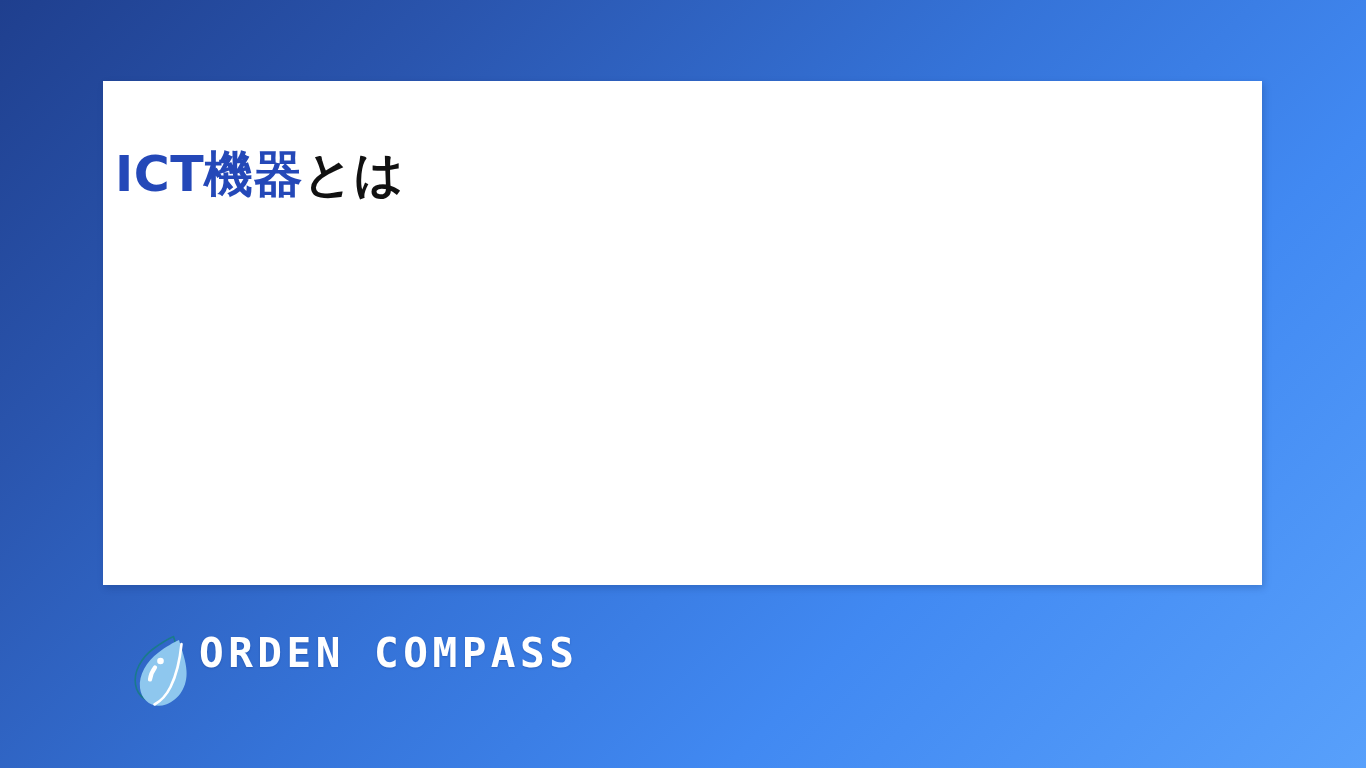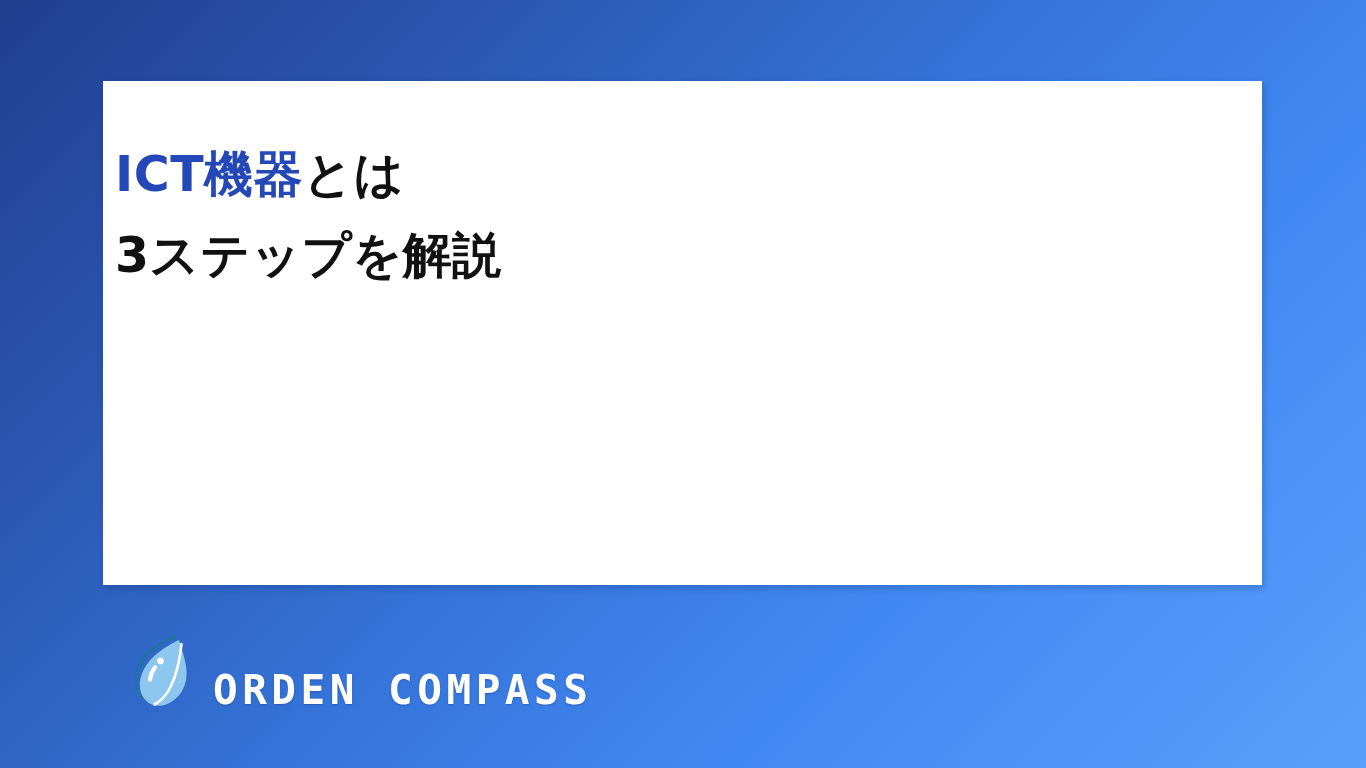--- a/index.html
+++ b/index.html
@@ -59,22 +59,22 @@
   .hl {
     color: #2448b8;
   }
 
   
   .logo {
     position: absolute;
     left: 131px;
     top: 633px;
     display: flex;
-    align-items: flex-end;
-    gap: 20px;
+    align-items: flex-start;
+    gap: 6px;
   }
 
   .logo-mark {
     width: 62px;
     height: 78px;
     display: block;
     flex: 0 0 auto;
   }
 
   .logo-text {
@@ -95,23 +95,20 @@
 
   <div class="card"></div>
 
   <div class="title-block">
 
     <div class="title-line">
       <span class="hl">ICT機器</span><span>とは</span>
     </div>
 
 
-    <div class="title-line">
-      <span>3ステップを解説</span>
-    </div>
 
   </div>
 
   <div class="logo">
 
     <svg class="logo-mark" viewBox="0 0 62 78" aria-hidden="true">
 
       <path d="M42.5 3.5 C45.5 14 49 23 50 33 C51.5 48 44 62 31 67 C18 72 6.5 64 4.5 51.5 C2.5 39 10 25 22 16 C29.5 10.5 37 6 42.5 3.5 Z" fill="none" stroke="#1a7a8c" stroke-width="1.6" stroke-linejoin="round"></path>
 
       <path d="M48 7 C51 18 55 27.5 55.5 38 C56.5 53 48.5 66.5 35 71.5 C22 76 10.5 68 9 55 C7.5 42 15.5 28.5 27.5 19.5 C34.5 14 42.5 9.5 48 7 Z" fill="#8ec7ee"></path>

